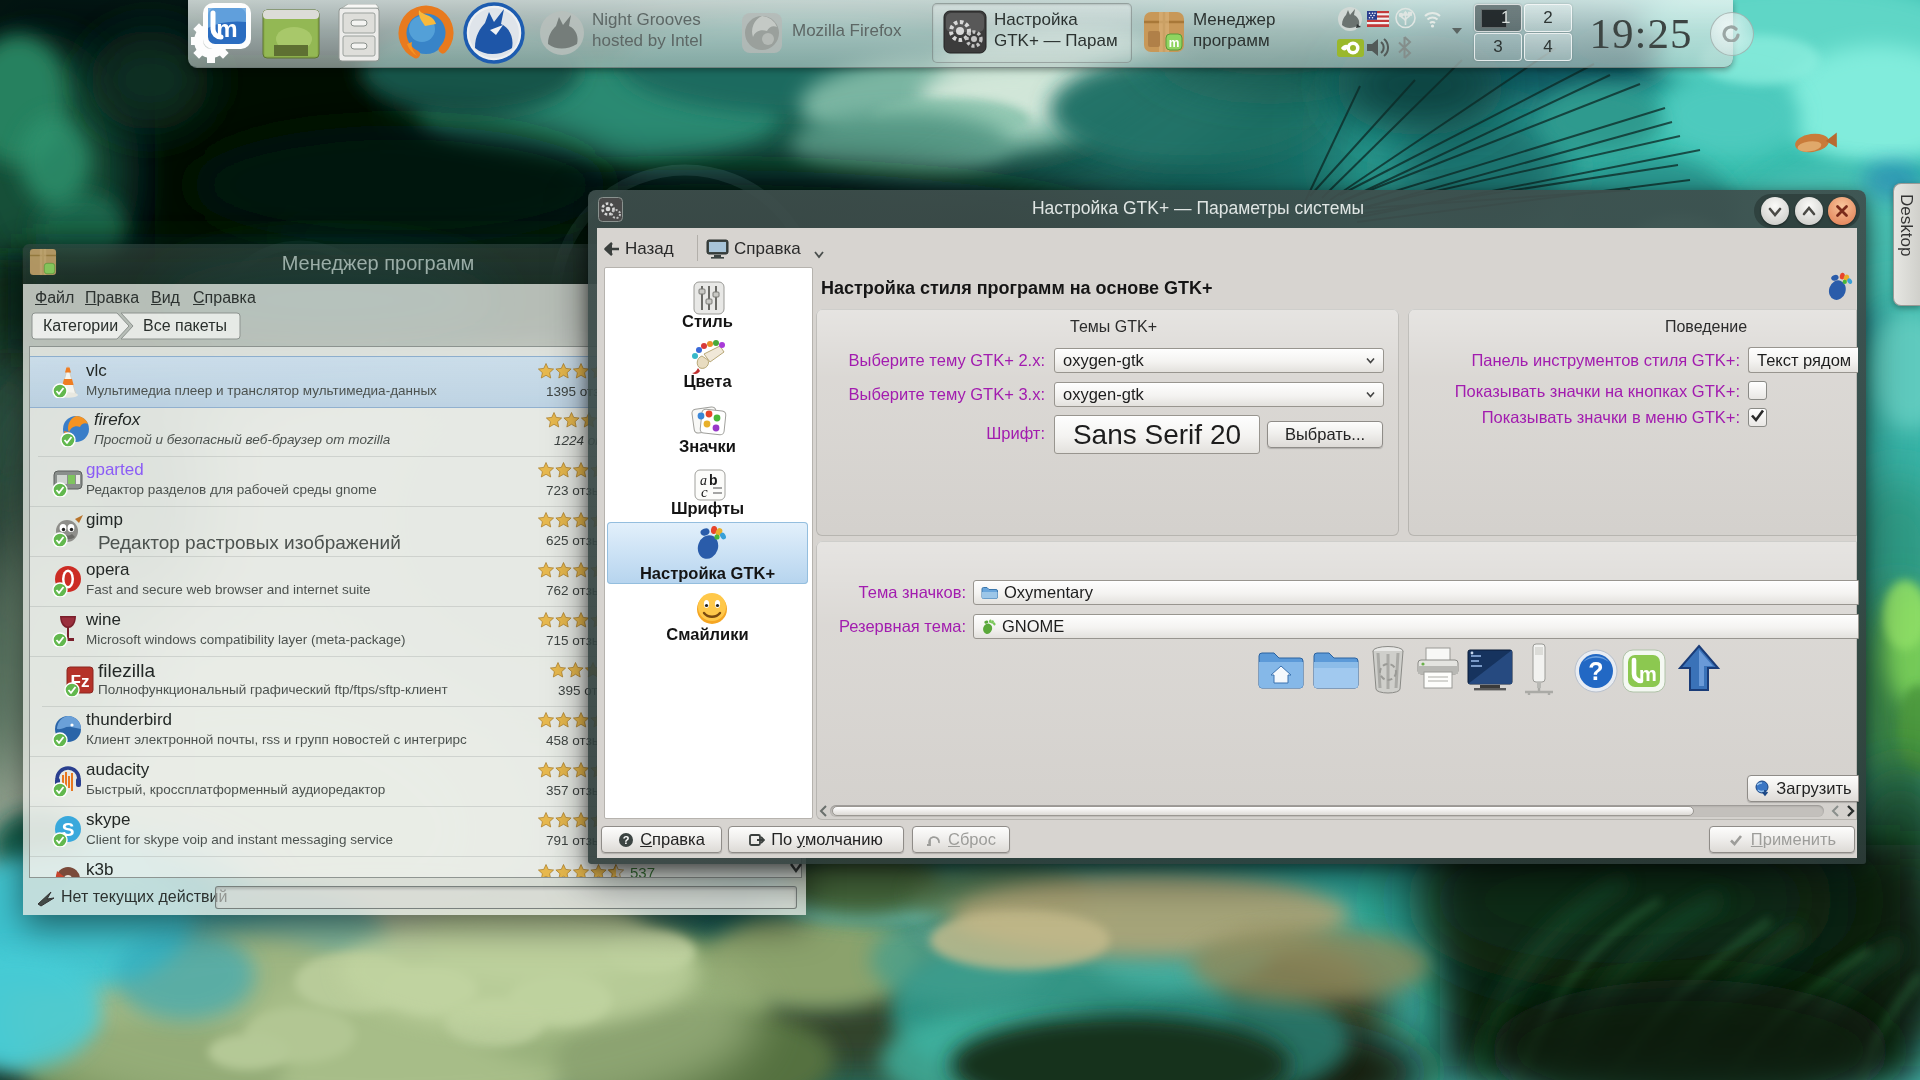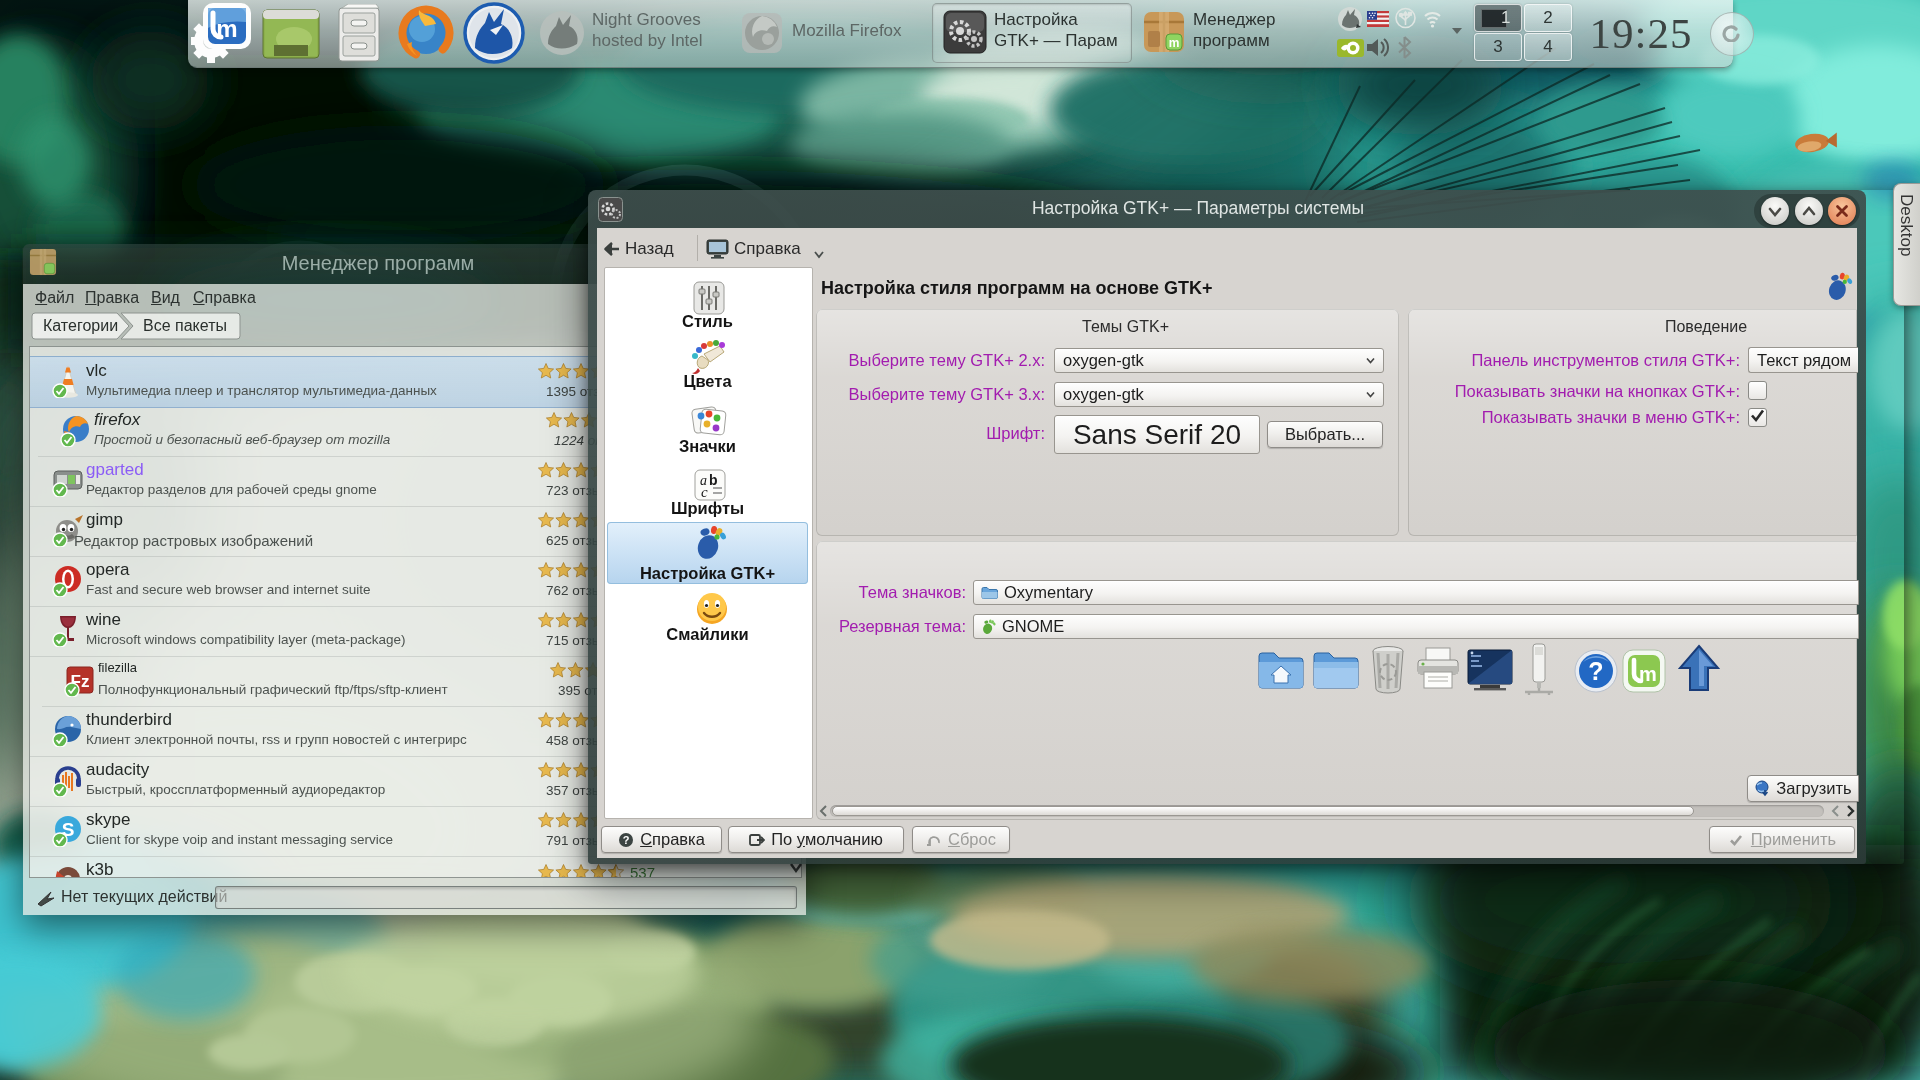--- a/index.html
+++ b/index.html
@@ -30,21 +30,21 @@
 .gb{position:absolute;border-radius:6px;
 background:linear-gradient(180deg,rgba(255,255,255,0.38),rgba(255,255,255,0.10) 30%,rgba(0,0,0,0.015));
 box-shadow:inset 0 0 0 1px rgba(130,128,124,0.35), inset 0 1px 0 rgba(255,255,255,0.7);}
 .gbt{position:absolute;font-size:16px;color:#2c2c2c;text-align:center;}
 .lbl{position:absolute;font-size:16.5px;color:#a21caf;text-align:right;}
 .ck{position:absolute;width:17px;height:17px;border:1px solid #8a8a86;border-radius:3px;
 background:linear-gradient(180deg,#ffffff,#e9e7e4);}
 
 #gtkwin{left:588px;top:190px;width:1278px;height:674px;border-radius:8px 8px 3px 3px;
 background:linear-gradient(180deg,#49565500 0,#49565500 0);
-box-shadow:0 14px 40px rgba(0,0,0,0.55),0 4px 14px rgba(0,0,0,0.4);padding-left:38px;}
+box-shadow:0 14px 40px rgba(0,0,0,0.55),0 4px 14px rgba(0,0,0,0.4);}
 #gtkframe{left:0;top:0;width:1278px;height:674px;border-radius:8px 8px 3px 3px;
 background:linear-gradient(180deg,rgba(62,78,76,0.93) 0%,rgba(44,58,56,0.90) 100%);}
 #gtkbody{left:9px;top:38px;width:1260px;height:630px;background:#d7d4d0;}
 .sep-v{position:absolute;width:1px;background:#b2afaa;}
 #sidebar{left:7px;top:39px;width:207px;height:550px;background:#ffffff;
 border:1px solid #b6b3ae;border-radius:2px;}
 .sideitem{position:absolute;left:2px;width:201px;text-align:center;color:#141414;font-weight:bold;font-size:16.5px;}
 #sidesel{position:absolute;left:2px;width:201px;height:62px;border-radius:4px;
 background:linear-gradient(180deg,#e3f0fb 0%,#cce2f5 50%,#b6d4ee 100%);
 box-shadow:inset 0 0 0 1px #94bede;}
@@ -367,21 +367,21 @@
               <ellipse cx="12" cy="15" rx="3.4" ry="4" fill="#fff"></ellipse>
               <ellipse cx="20" cy="15" rx="3.4" ry="4" fill="#fff"></ellipse>
               <circle cx="12.5" cy="16.5" r="1.7" fill="#222"></circle>
               <circle cx="20.5" cy="16.5" r="1.7" fill="#222"></circle>
               <path d="M10 24 c4 3 10 3 14 0 l-3-3 c-3 2-5 2-8 0 Z" fill="#6a6a66"></path>
               <path d="M24 6 l8-4 l-4 8 Z" fill="#b8742c"></path>
               <circle cx="9" cy="27" r="7" fill="#62b84e" stroke="#fff" stroke-width="1.4"></circle>
               <path d="M5.5 27 l2.5 2.8 L12.5 24" stroke="#fff" stroke-width="1.8" fill="none"></path>
             </svg>
             <div class="abs" style="left:56px;top:4px;font-size:17px;color:#232826;">gimp</div>
-            <div class="abs" style="left:44px;top:26px;font-size:15px;color:#4c524f;white-space:nowrap;">Редактор растровых изображений</div>
+            <div class="abs" style="left:68px;top:26px;font-size:19px;color:#4c524f;white-space:nowrap;">Редактор растровых изображений</div>
             <svg class="abs" style="left:508px;top:6px" width="88" height="17" viewBox="0 0 88 17">
               <polygon points="8.0,0.5 10.2,5.4 15.6,6.0 11.6,9.7 12.7,15.0 8.0,12.3 3.3,15.0 4.4,9.7 0.4,6.0 5.8,5.4" fill="#e8b94e" stroke="#a87820" stroke-width="0.7"></polygon>
               <polygon points="25.5,0.5 27.7,5.4 33.1,6.0 29.1,9.7 30.2,15.0 25.5,12.3 20.8,15.0 21.9,9.7 17.9,6.0 23.3,5.4" fill="#e8b94e" stroke="#a87820" stroke-width="0.7"></polygon>
               <polygon points="43.0,0.5 45.2,5.4 50.6,6.0 46.6,9.7 47.7,15.0 43.0,12.3 38.3,15.0 39.4,9.7 35.4,6.0 40.8,5.4" fill="#e8b94e" stroke="#a87820" stroke-width="0.7"></polygon>
               <polygon points="60.5,0.5 62.7,5.4 68.1,6.0 64.1,9.7 65.2,15.0 60.5,12.3 55.8,15.0 56.9,9.7 52.9,6.0 58.3,5.4" fill="#e8b94e" stroke="#a87820" stroke-width="0.7"></polygon>
               <polygon points="78.0,0.5 80.2,5.4 85.6,6.0 81.6,9.7 82.7,15.0 78.0,12.3 73.3,15.0 74.4,9.7 70.4,6.0 75.8,5.4" fill="#d8d4c8" stroke="#a87820" stroke-width="0.7"></polygon>
               <clipPath id="c50864">
                 <rect x="70.0" y="0" width="8" height="17"></rect>
               </clipPath>
               <polygon points="78.0,0.5 80.2,5.4 85.6,6.0 81.6,9.7 82.7,15.0 78.0,12.3 73.3,15.0 74.4,9.7 70.4,6.0 75.8,5.4" fill="#e8b94e" stroke="#a87820" stroke-width="0.7" clip-path="url(#c50864)"></polygon>
@@ -433,21 +433,21 @@
             </svg>
             <div class="abs" style="left:516px;top:27px;font-size:13.5px;color:#3f4543;white-space:nowrap;">715 отзывов</div>
           </div>
 <div class="mrow" style="left:12px;top:309px;border-bottom:1px solid rgba(160,166,162,0.35);width:771px;">
             <svg class="abs" style="left:21px;top:7px" width="34" height="34" viewBox="0 0 34 34">
               <rect x="4" y="4" width="26" height="26" rx="3" fill="#b53229" stroke="#8a2620"></rect>
               <text x="17" y="24" font-size="17" font-weight="bold" fill="#fff" text-anchor="middle" font-family="Liberation Sans">Fz</text>
               <circle cx="9" cy="27" r="7" fill="#62b84e" stroke="#fff" stroke-width="1.4"></circle>
               <path d="M5.5 27 l2.5 2.8 L12.5 24" stroke="#fff" stroke-width="1.8" fill="none"></path>
             </svg>
-            <div class="abs" style="left:56px;top:4px;font-size:13px;color:#232826;">filezilla</div>
+            <div class="abs" style="left:56px;top:4px;font-size:19px;color:#232826;">filezilla</div>
             <div class="abs" style="left:56px;top:26px;font-size:13.5px;color:#4c524f;white-space:nowrap;">Полнофункциональный графический ftp/ftps/sftp-клиент</div>
             <svg class="abs" style="left:508px;top:6px" width="88" height="17" viewBox="0 0 88 17">
               <polygon points="8.0,0.5 10.2,5.4 15.6,6.0 11.6,9.7 12.7,15.0 8.0,12.3 3.3,15.0 4.4,9.7 0.4,6.0 5.8,5.4" fill="#e8b94e" stroke="#a87820" stroke-width="0.7"></polygon>
               <polygon points="25.5,0.5 27.7,5.4 33.1,6.0 29.1,9.7 30.2,15.0 25.5,12.3 20.8,15.0 21.9,9.7 17.9,6.0 23.3,5.4" fill="#e8b94e" stroke="#a87820" stroke-width="0.7"></polygon>
               <polygon points="43.0,0.5 45.2,5.4 50.6,6.0 46.6,9.7 47.7,15.0 43.0,12.3 38.3,15.0 39.4,9.7 35.4,6.0 40.8,5.4" fill="#e8b94e" stroke="#a87820" stroke-width="0.7"></polygon>
               <polygon points="60.5,0.5 62.7,5.4 68.1,6.0 64.1,9.7 65.2,15.0 60.5,12.3 55.8,15.0 56.9,9.7 52.9,6.0 58.3,5.4" fill="#e8b94e" stroke="#a87820" stroke-width="0.7"></polygon>
               <polygon points="78.0,0.5 80.2,5.4 85.6,6.0 81.6,9.7 82.7,15.0 78.0,12.3 73.3,15.0 74.4,9.7 70.4,6.0 75.8,5.4" fill="#d8d4c8" stroke="#a87820" stroke-width="0.7"></polygon>
               <clipPath id="c50864">
                 <rect x="70.0" y="0" width="8" height="17"></rect>
               </clipPath>
@@ -675,21 +675,21 @@
    <svg class="abs" style="left:1228px;top:44px" width="28" height="28" viewBox="0 0 34 34">
       <ellipse cx="15" cy="22" rx="10" ry="12" fill="#2a5caa" transform="rotate(18 15 22)"></ellipse>
       <ellipse cx="12" cy="7" rx="4.6" ry="3.4" fill="#2a5caa" transform="rotate(-20 12 7)"></ellipse>
       <ellipse cx="21" cy="5" rx="3" ry="4" fill="#e8442a" transform="rotate(10 21 5)"></ellipse>
       <ellipse cx="26" cy="7" rx="3" ry="4" fill="#e8b02a" transform="rotate(30 26 7)"></ellipse>
       <ellipse cx="30" cy="11" rx="3.6" ry="2.6" fill="#38a0d8" transform="rotate(60 30 11)"></ellipse>
       <circle cx="24" cy="12" r="2.6" fill="#48b838"></circle>
    </svg>
 
    <div class="gb" style="left:219px;top:81px;width:583px;height:227px;"></div>
-   <div class="gbt" style="left:237px;top:90px;width:583px;">Темы GTK+</div>
+   <div class="gbt" style="left:225px;top:90px;width:583px;">Темы GTK+</div>
    <div class="lbl" style="left:224px;top:123px;width:224px;">Выберите тему GTK+ 2.x:</div>
    <div class="combo" style="left:457px;top:120px;width:328px;height:23px;">
           <span style="margin-left:8px;">oxygen-gtk</span>
      <svg class="chev" viewBox="0 0 9 9">
             <path d="M1 2.5 L4.5 6.5 L8 2.5" fill="none" stroke="#444" stroke-width="1.6"></path>
           </svg>
         </div>
    <div class="lbl" style="left:224px;top:157px;width:224px;">Выберите тему GTK+ 3.x:</div>
    <div class="combo" style="left:457px;top:154px;width:328px;height:23px;">
           <span style="margin-left:8px;">oxygen-gtk</span>

